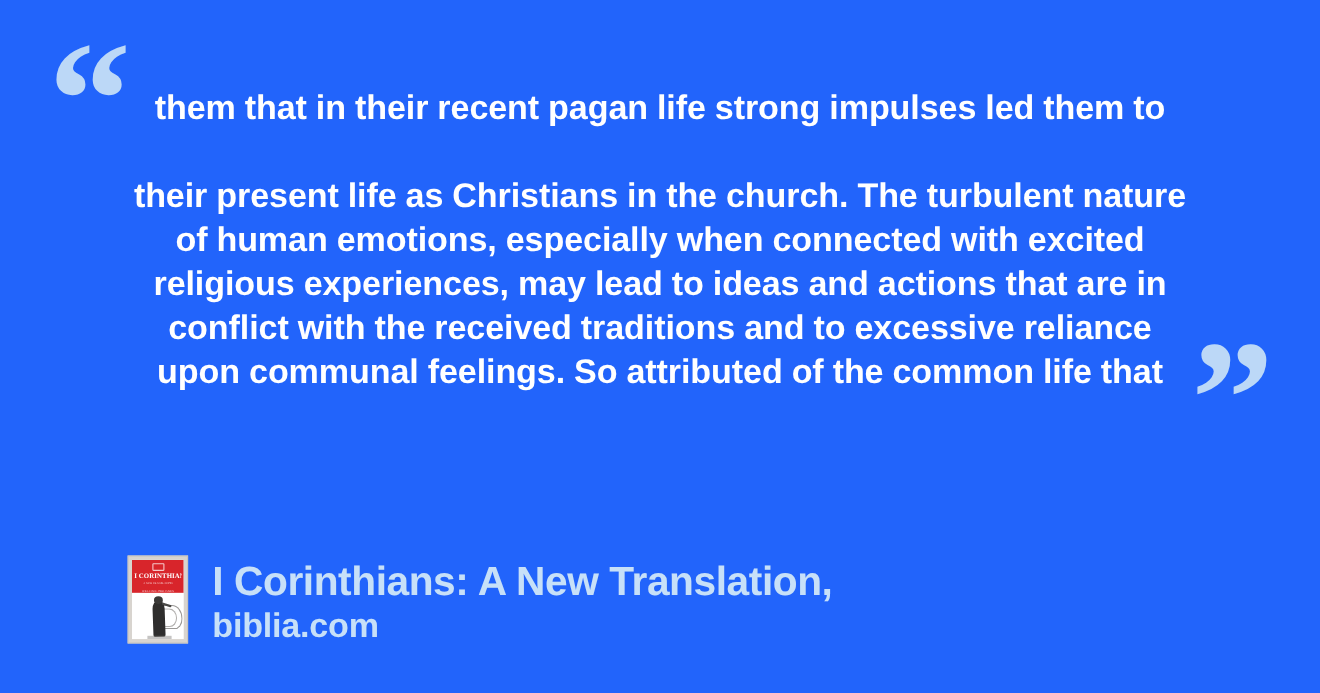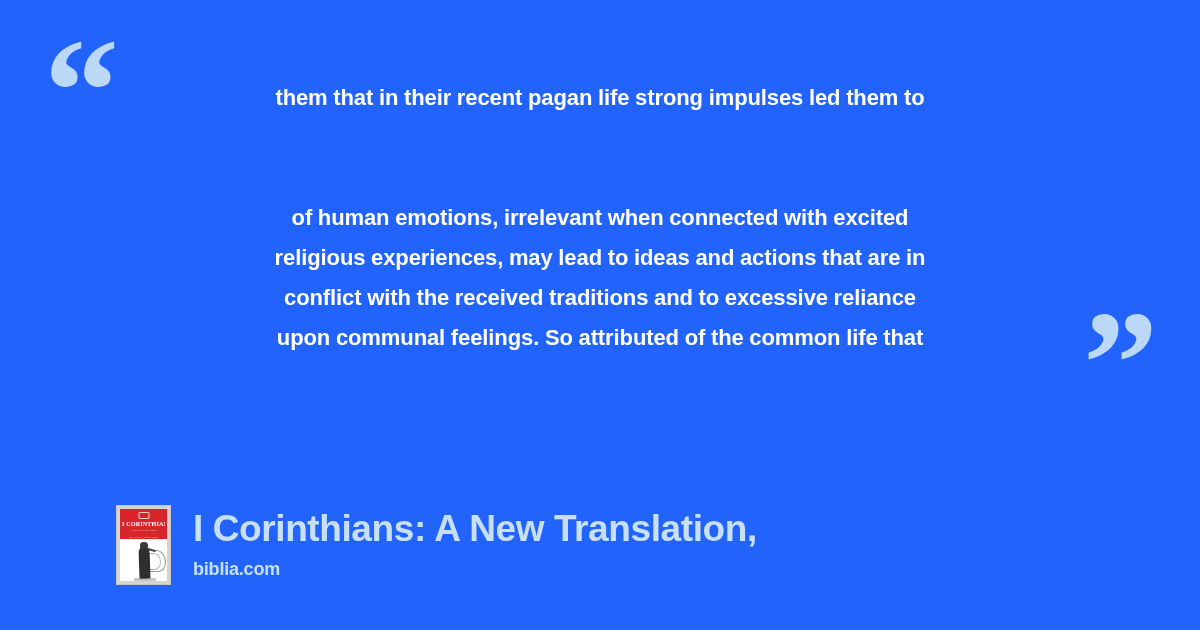--- a/index.html
+++ b/index.html
@@ -52,21 +52,21 @@
 
   .quote-text {
     position: absolute;
     left: 110px;
     top: 78px;
     width: 980px;
     text-align: center;
     color: #ffffff;
     font-family: "Liberation Sans", sans-serif;
     font-weight: 700;
-    font-size: 22px;
+    font-size: 31px;
     line-height: 40px;
     letter-spacing: -0.1px;
     word-spacing: -0.3px;
   }
 
   
   .footer {
     position: absolute;
     left: 116px;
     top: 505px;
@@ -223,40 +223,40 @@
     font-size: 37px;
     line-height: 44px;
     letter-spacing: -0.4px;
     white-space: nowrap;
   }
   .site-name {
     margin-top: 4px;
     color: #c7e0f8;
     font-family: "Liberation Sans", sans-serif;
     font-weight: 700;
-    font-size: 18px;
+    font-size: 31px;
     line-height: 28px;
     letter-spacing: -0.2px;
     white-space: nowrap;
   }
 </style>
 </head>
 <body style="background: rgb(34, 100, 251);">
 
 <div class="card" style="background: rgb(34, 100, 251);">
 
   <div class="quote-area">
 
     <div class="quote-mark open">“</div>
 
     <div class="quote-text">
       <span>them that in their recent pagan life strong impulses led them to</span><br>
       <br>
-      <br>
-      <span>of human emotions, irrelevant when connected with excited</span><br>
+      <span>their present life as Christians in the church. The turbulent nature</span><br>
+      <span>of human emotions, especially when connected with excited</span><br>
       <span>religious experiences, may lead to ideas and actions that are in</span><br>
       <span>conflict with the received traditions and to excessive reliance</span><br>
       <span>upon communal feelings. So attributed of the common life that</span><br>
     </div>
 
     <div class="quote-mark close">”</div>
   </div>
 
   <div class="footer">
 

